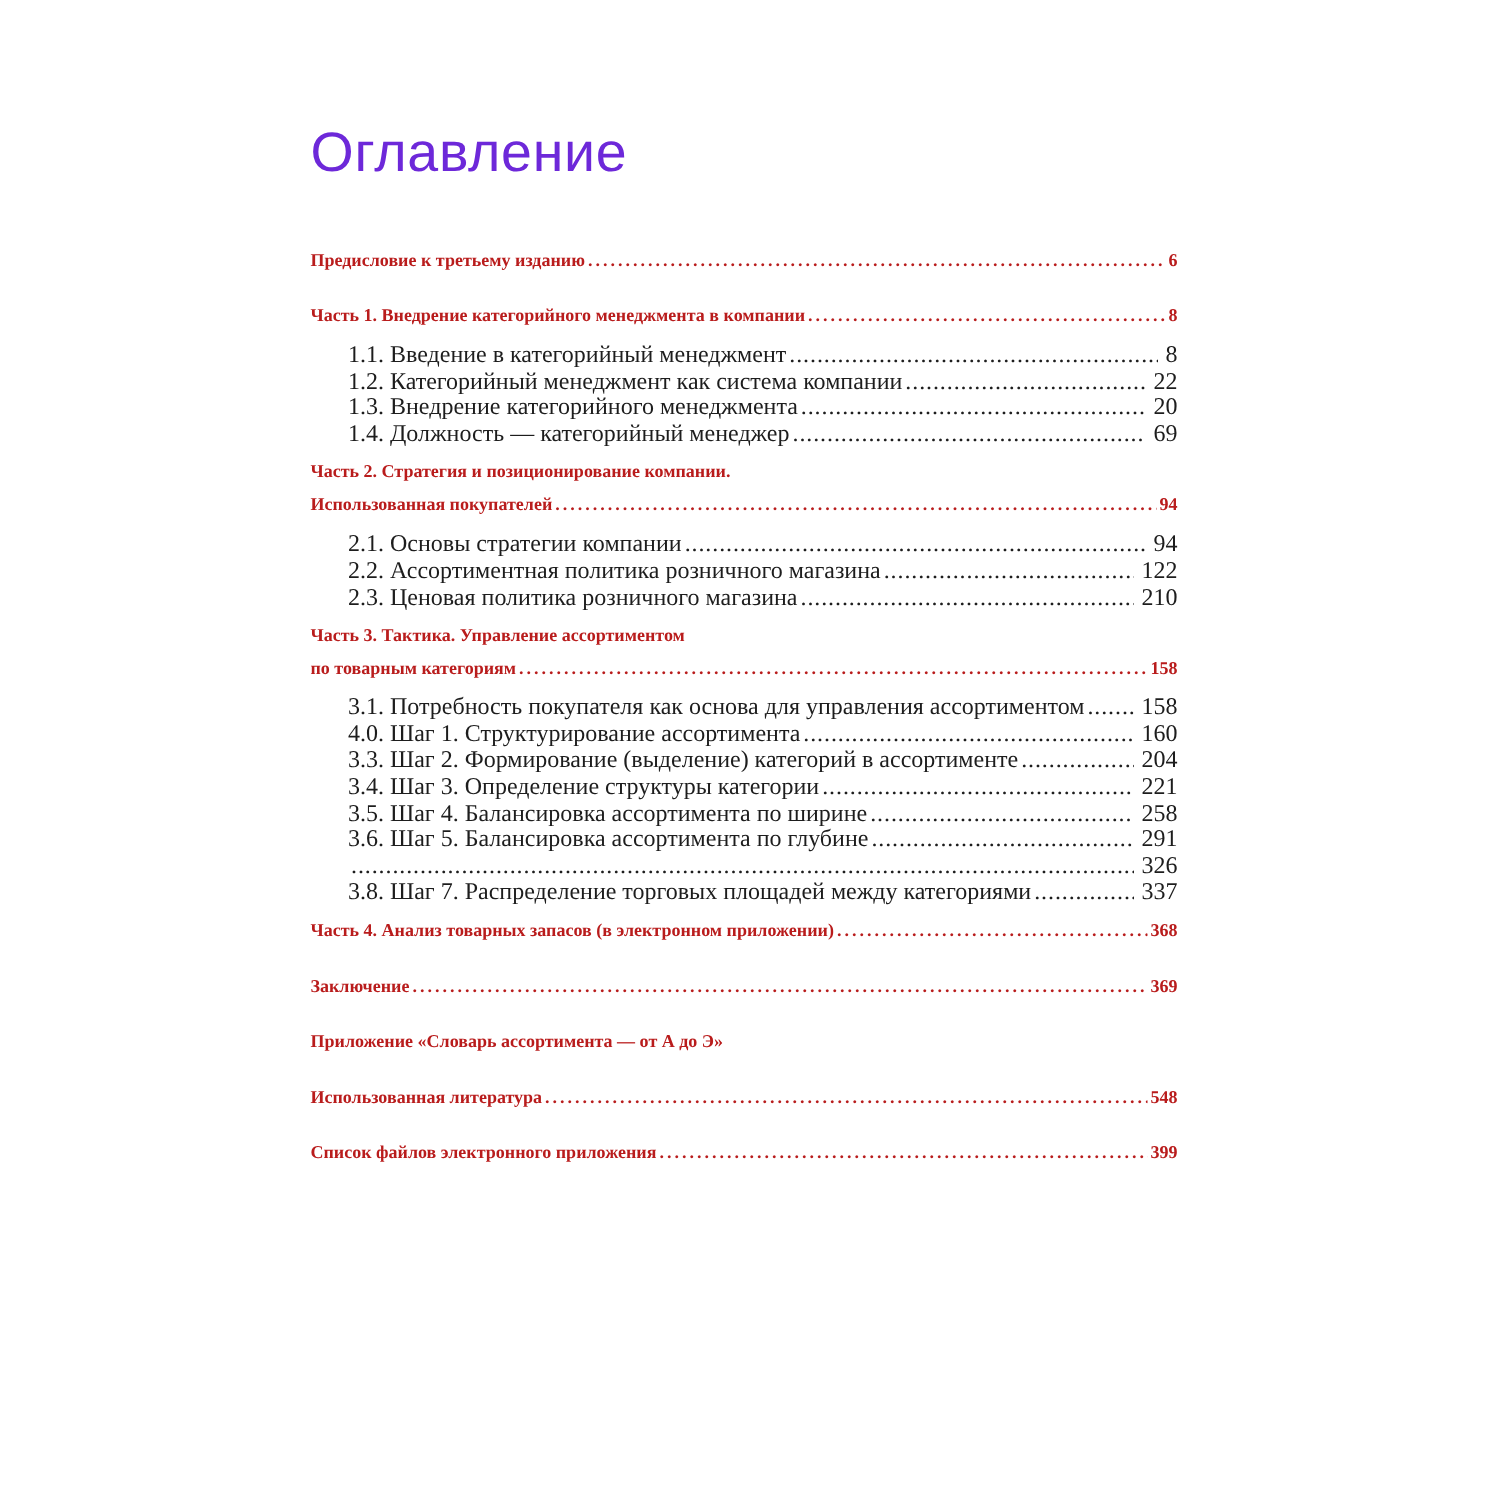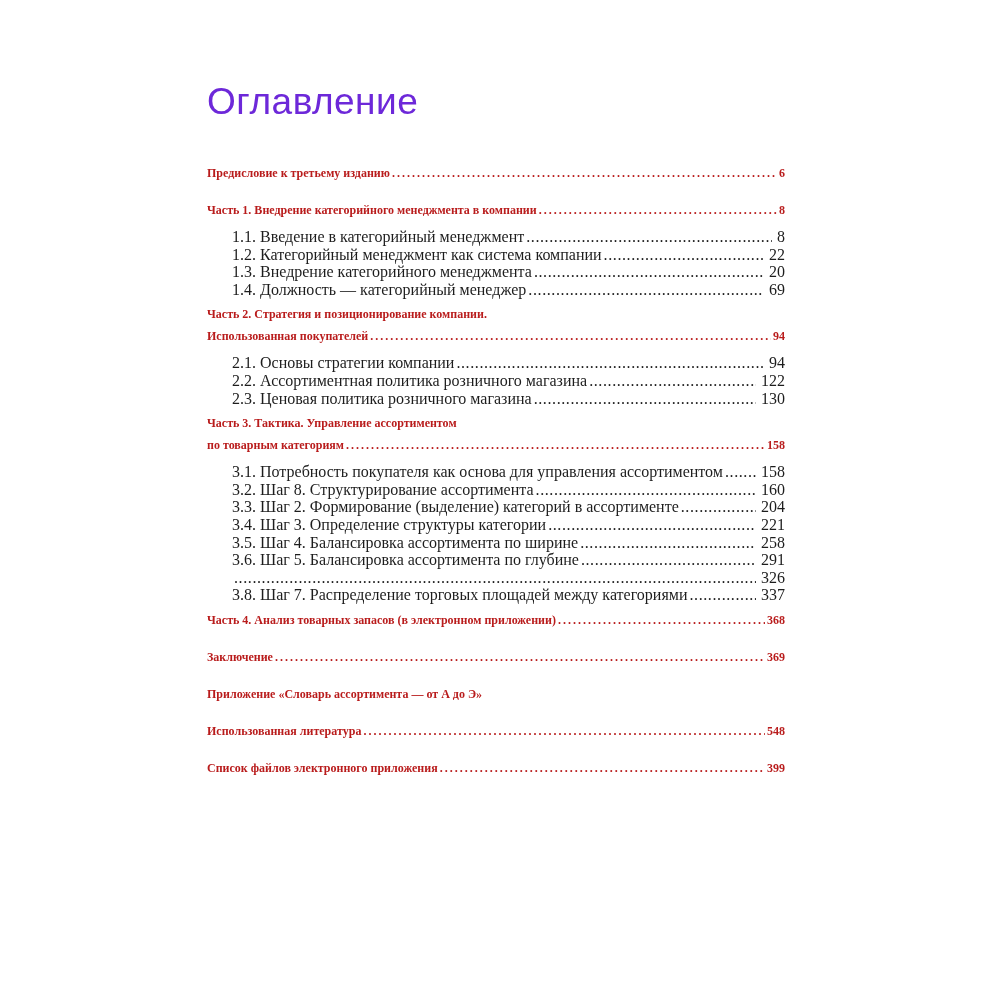--- a/index.html
+++ b/index.html
@@ -129,41 +129,41 @@
             <span class="page">94</span>
           </div>
           <div class="row sub">
             <span class="label">2.2. Ассортиментная политика розничного магазина</span>
             <span class="dots"></span>
             <span class="page">122</span>
           </div>
           <div class="row sub">
             <span class="label">2.3. Ценовая политика розничного магазина</span>
             <span class="dots"></span>
-            <span class="page">130</span>
+            <span class="page">210</span>
           </div>
         </div>
       </div>
       <div class="entry has-subs">
         <div class="row head">
           <span class="label">Часть 3. Тактика. Управление ассортиментом</span>
         </div>
         <div class="row head">
           <span class="label">по товарным категориям</span>
           <span class="dots"></span>
           <span class="page">158</span>
         </div>
         <div class="subs">
           <div class="row sub">
             <span class="label">3.1. Потребность покупателя как основа для управления ассортиментом</span>
             <span class="dots"></span>
             <span class="page">158</span>
           </div>
           <div class="row sub">
-            <span class="label">3.2. Шаг 8. Структурирование ассортимента</span>
+            <span class="label">4.0. Шаг 1. Структурирование ассортимента</span>
             <span class="dots"></span>
             <span class="page">160</span>
           </div>
           <div class="row sub">
             <span class="label">3.3. Шаг 2. Формирование (выделение) категорий в ассортименте</span>
             <span class="dots"></span>
             <span class="page">204</span>
           </div>
           <div class="row sub">
             <span class="label">3.4. Шаг 3. Определение структуры категории</span>

